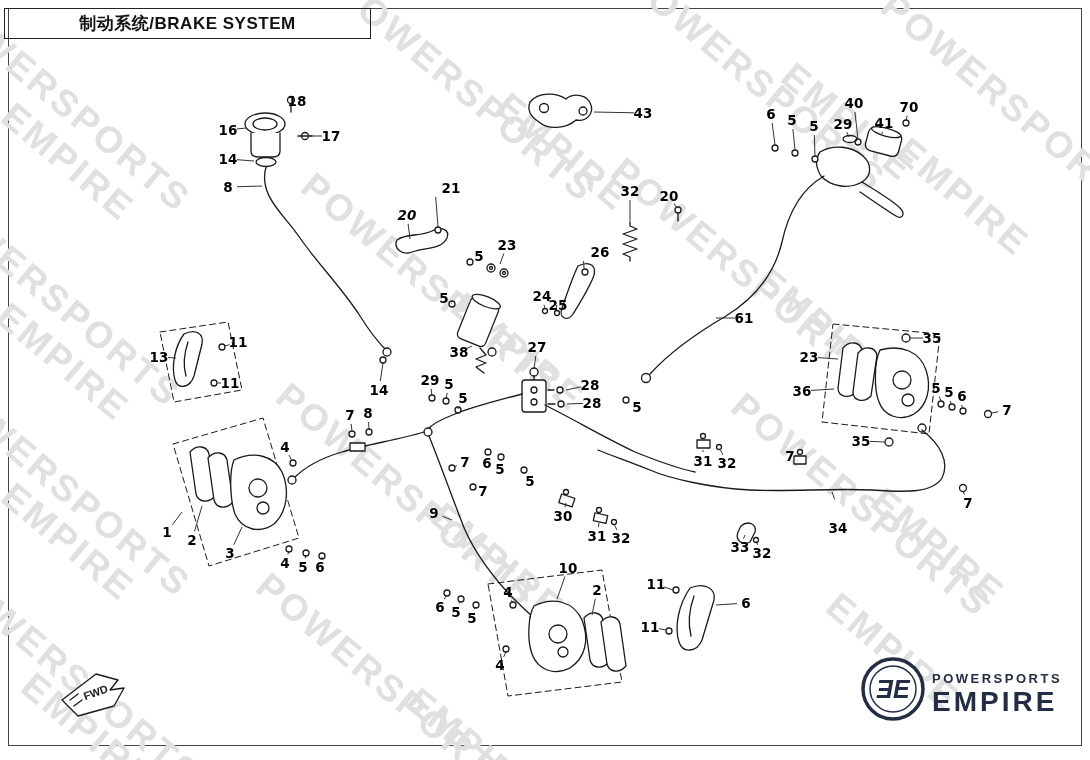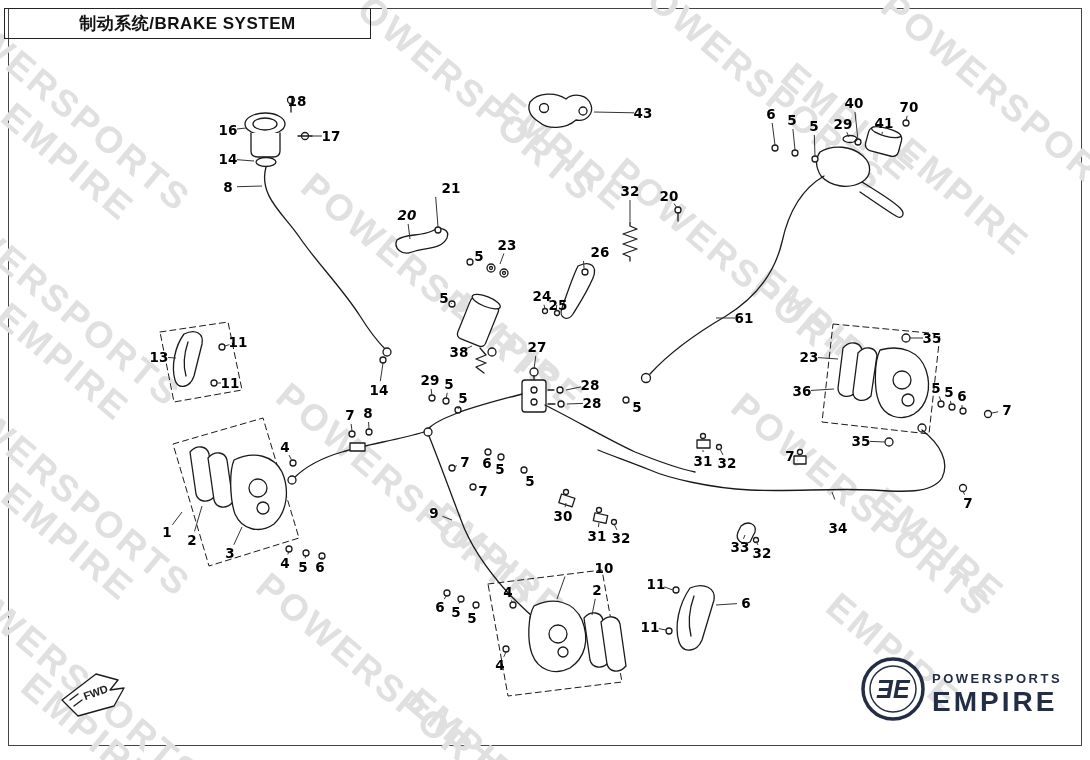--- a/index.html
+++ b/index.html
@@ -409,21 +409,21 @@
     <span class="callout" style="left: 563px; top: 516px;">30</span>
     <span class="callout" style="left: 597px; top: 536px;">31</span>
     <span class="callout" style="left: 621px; top: 538px;">32</span>
     <span class="callout" style="left: 838px; top: 528px;">34</span>
     <span class="callout" style="left: 968px; top: 503px;">7</span>
     <span class="callout" style="left: 285px; top: 563px;">4</span>
     <span class="callout" style="left: 303px; top: 567px;">5</span>
     <span class="callout" style="left: 320px; top: 567px;">6</span>
     <span class="callout" style="left: 740px; top: 547px;">33</span>
     <span class="callout" style="left: 762px; top: 553px;">32</span>
-    <span class="callout" style="left: 568px; top: 568px; margin-left: 36px;">10</span>
+    <span class="callout" style="left: 568px; top: 568px;">10</span>
     <span class="callout" style="left: 597px; top: 590px;">2</span>
     <span class="callout" style="left: 656px; top: 584px;">11</span>
     <span class="callout" style="left: 746px; top: 603px;">6</span>
     <span class="callout" style="left: 650px; top: 627px;">11</span>
     <span class="callout" style="left: 440px; top: 607px;">6</span>
     <span class="callout" style="left: 456px; top: 612px;">5</span>
     <span class="callout" style="left: 472px; top: 618px;">5</span>
     <span class="callout" style="left: 508px; top: 592px;">4</span>
     <span class="callout" style="left: 500px; top: 665px;">4</span>
   </div>

